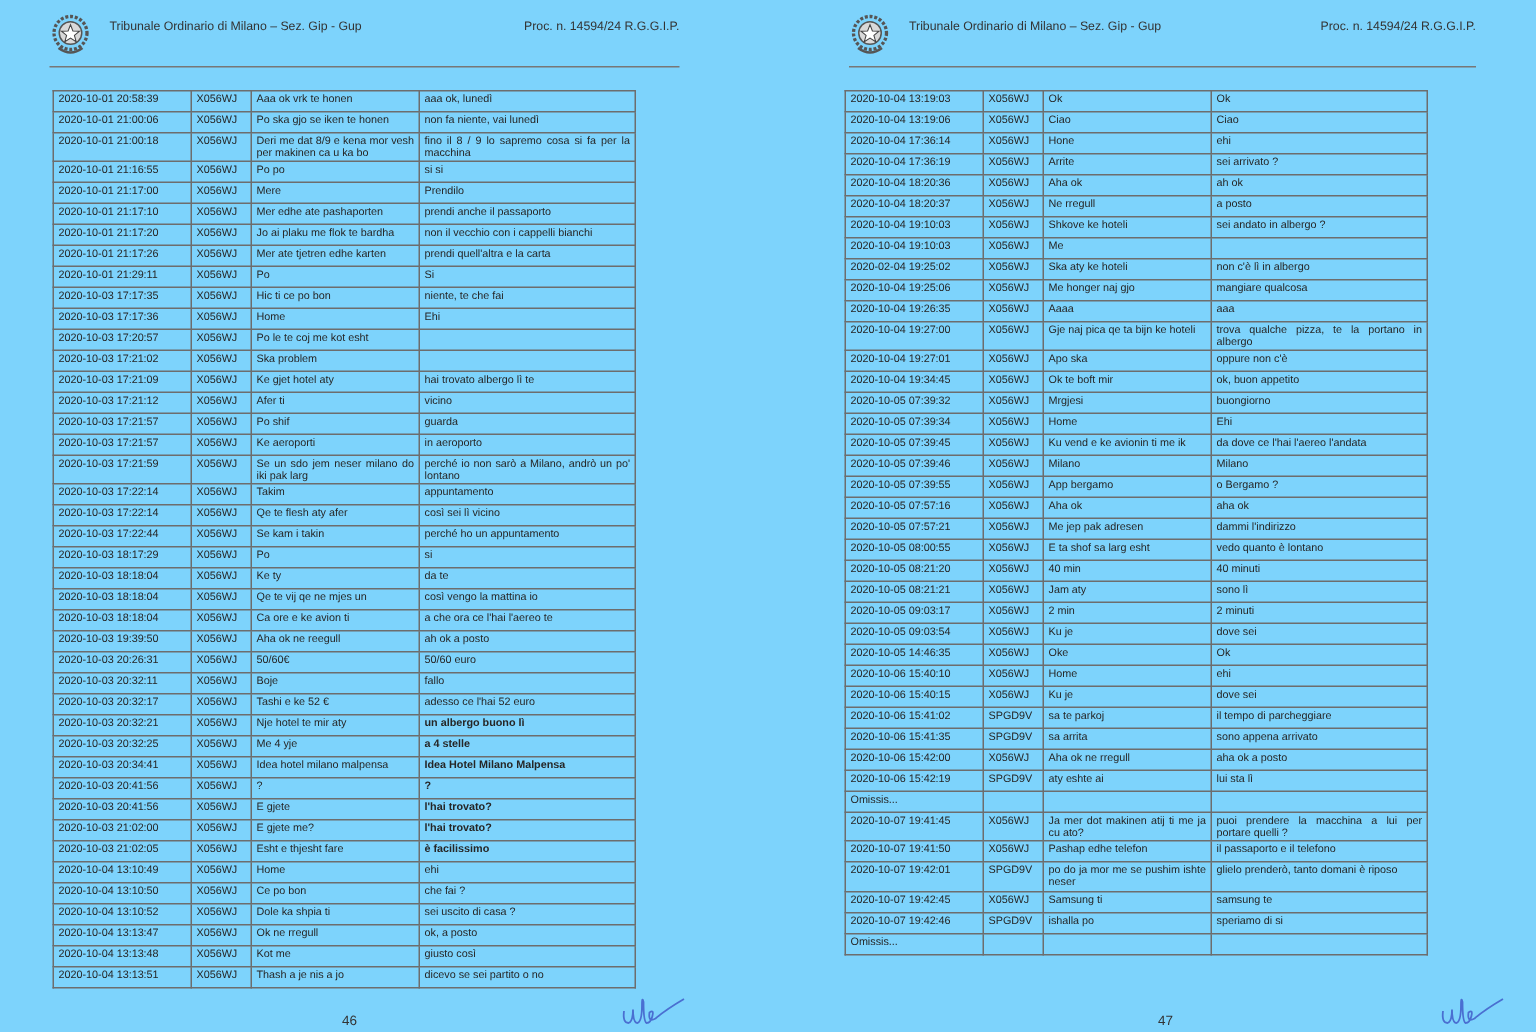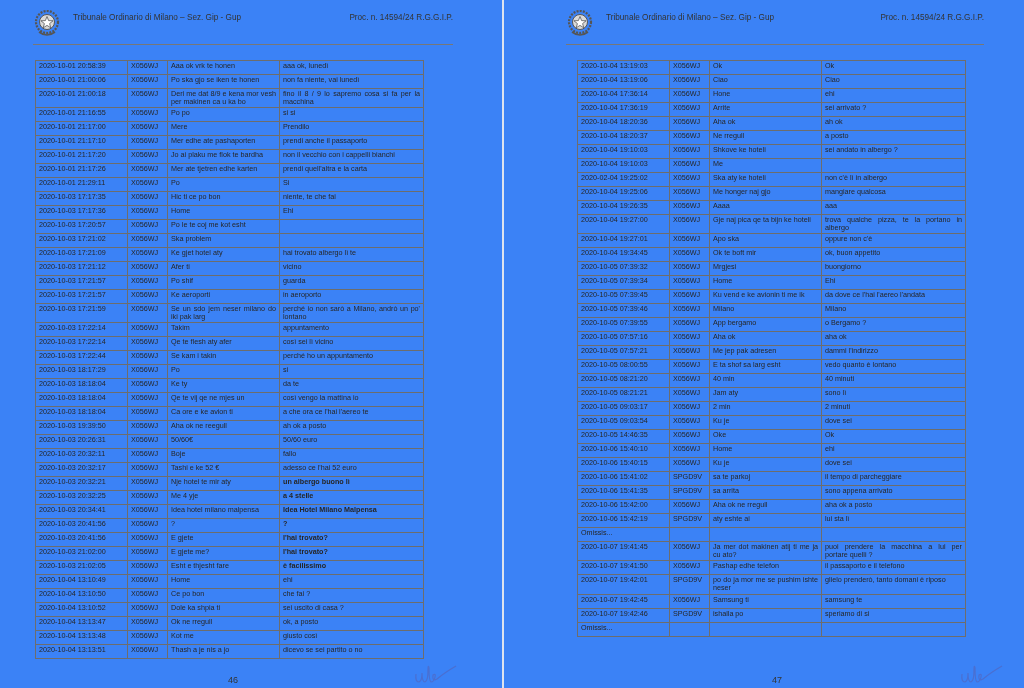--- a/index.html
+++ b/index.html
@@ -4,21 +4,21 @@
 <style>
   html, body { margin:0; padding:0; }
   body {
     width:1024px; height:688px; overflow:hidden;
     background:#f4f5f7;
     font-family:"Liberation Sans", sans-serif;
     color:#2a2a2a;
     position:relative;
   }
   .page {
-    position:absolute; top:0; height:688px; background:#3b82f6;
+    position:absolute; top:0; height:688px; background:#7dd3fc;padding-left:13px;
   }
   #page-left { left:0; width:502px; }
   #page-right { left:504px; width:520px; }
   .gutter {
     position:absolute; left:502px; top:0; width:2px; height:688px;
     background:#dde3ee;
   }
   .header {
     position:absolute; top:6px; height:40px;
   }
@@ -36,21 +36,21 @@
     white-space:nowrap;
   }
   .header-rule {
     position:absolute; left:0; right:0; top:38px; height:1px; background:#777;
   }
   table.log {
     position:absolute; border-collapse:collapse; table-layout:fixed;
     font-size:7.2px; line-height:8.1px; color:#262626;
   }
   #page-left table.log { left:35px; top:60px; width:388px; }
-  #page-right table.log { left:73px; top:60px; width:387px;border-radius:32px; }
+  #page-right table.log { left:59px; top:60px; width:387px;border-radius:32px; }
   table.log td {
     border:1px solid #6d6d6d; padding:1px 3px 1px 3px; vertical-align:top;
     height:11px; overflow:hidden; white-space:nowrap;
   }
   table.log td.wrap { white-space:normal; text-align:justify; }
   table.log td.bold { font-weight:bold; }
   col.c-time { width:92px; }
   col.c-id { width:40px; }
   col.c-orig { width:112px; }
   col.c-trans { width:144px; }

